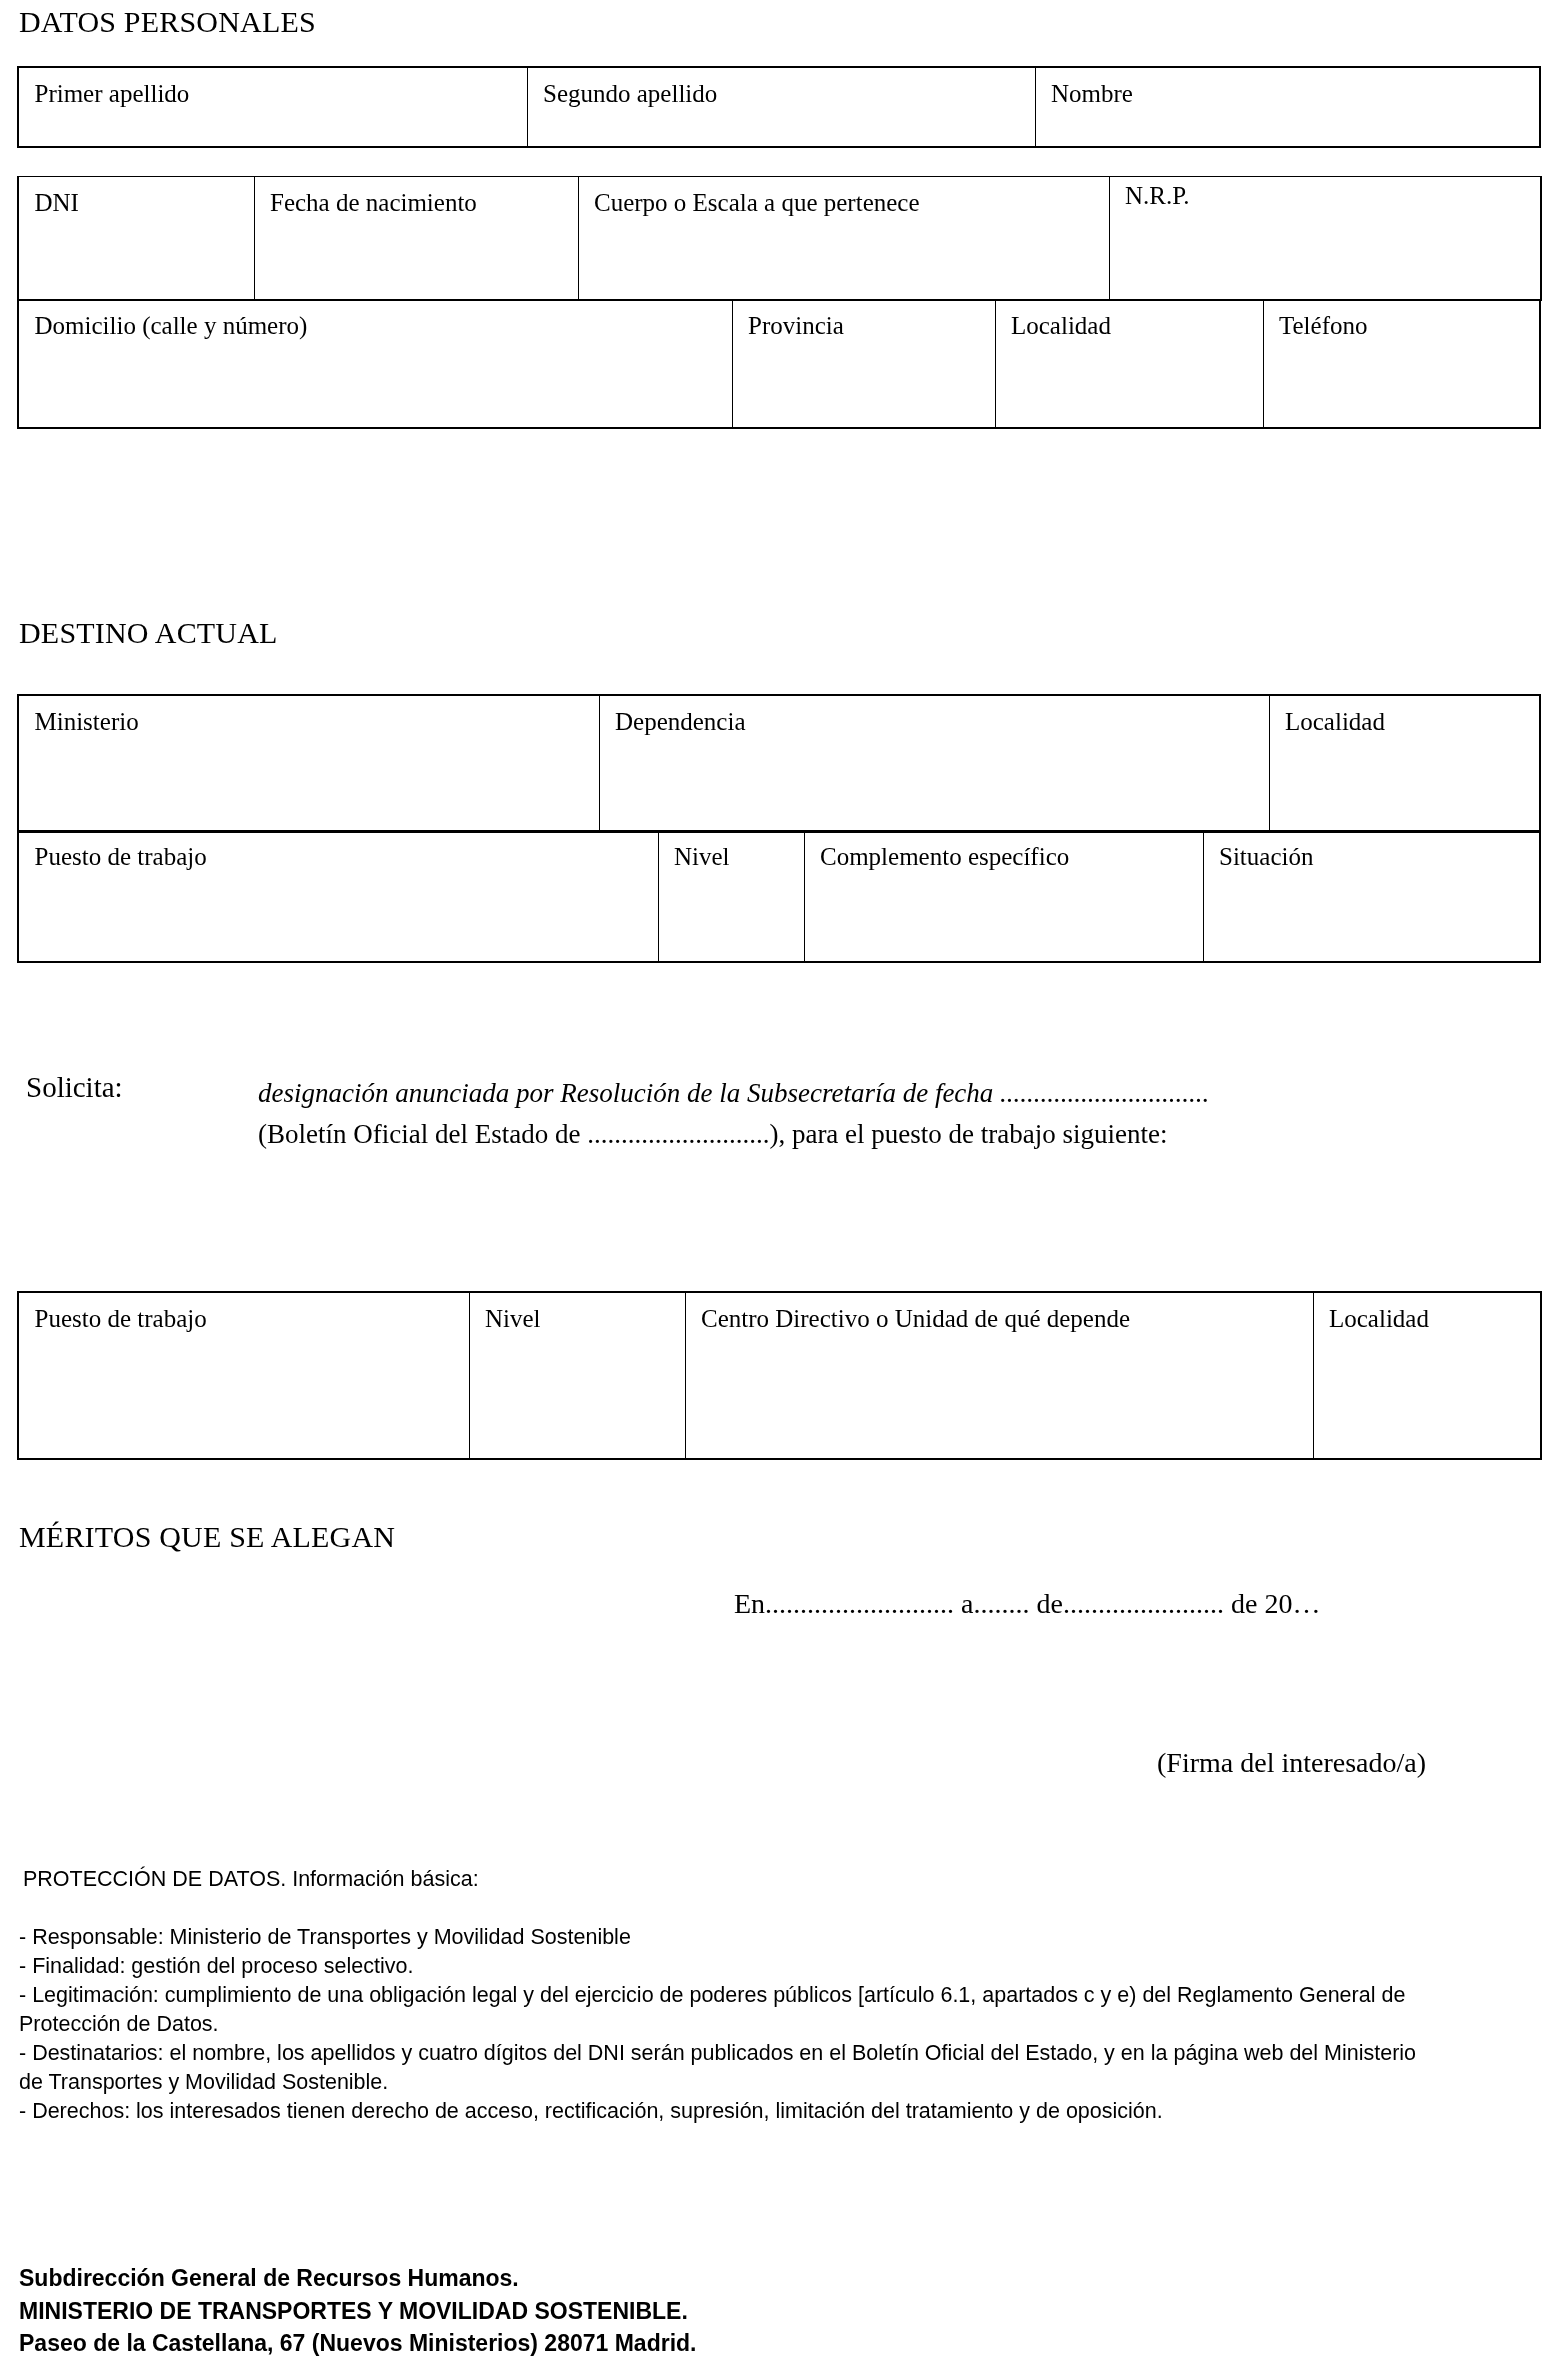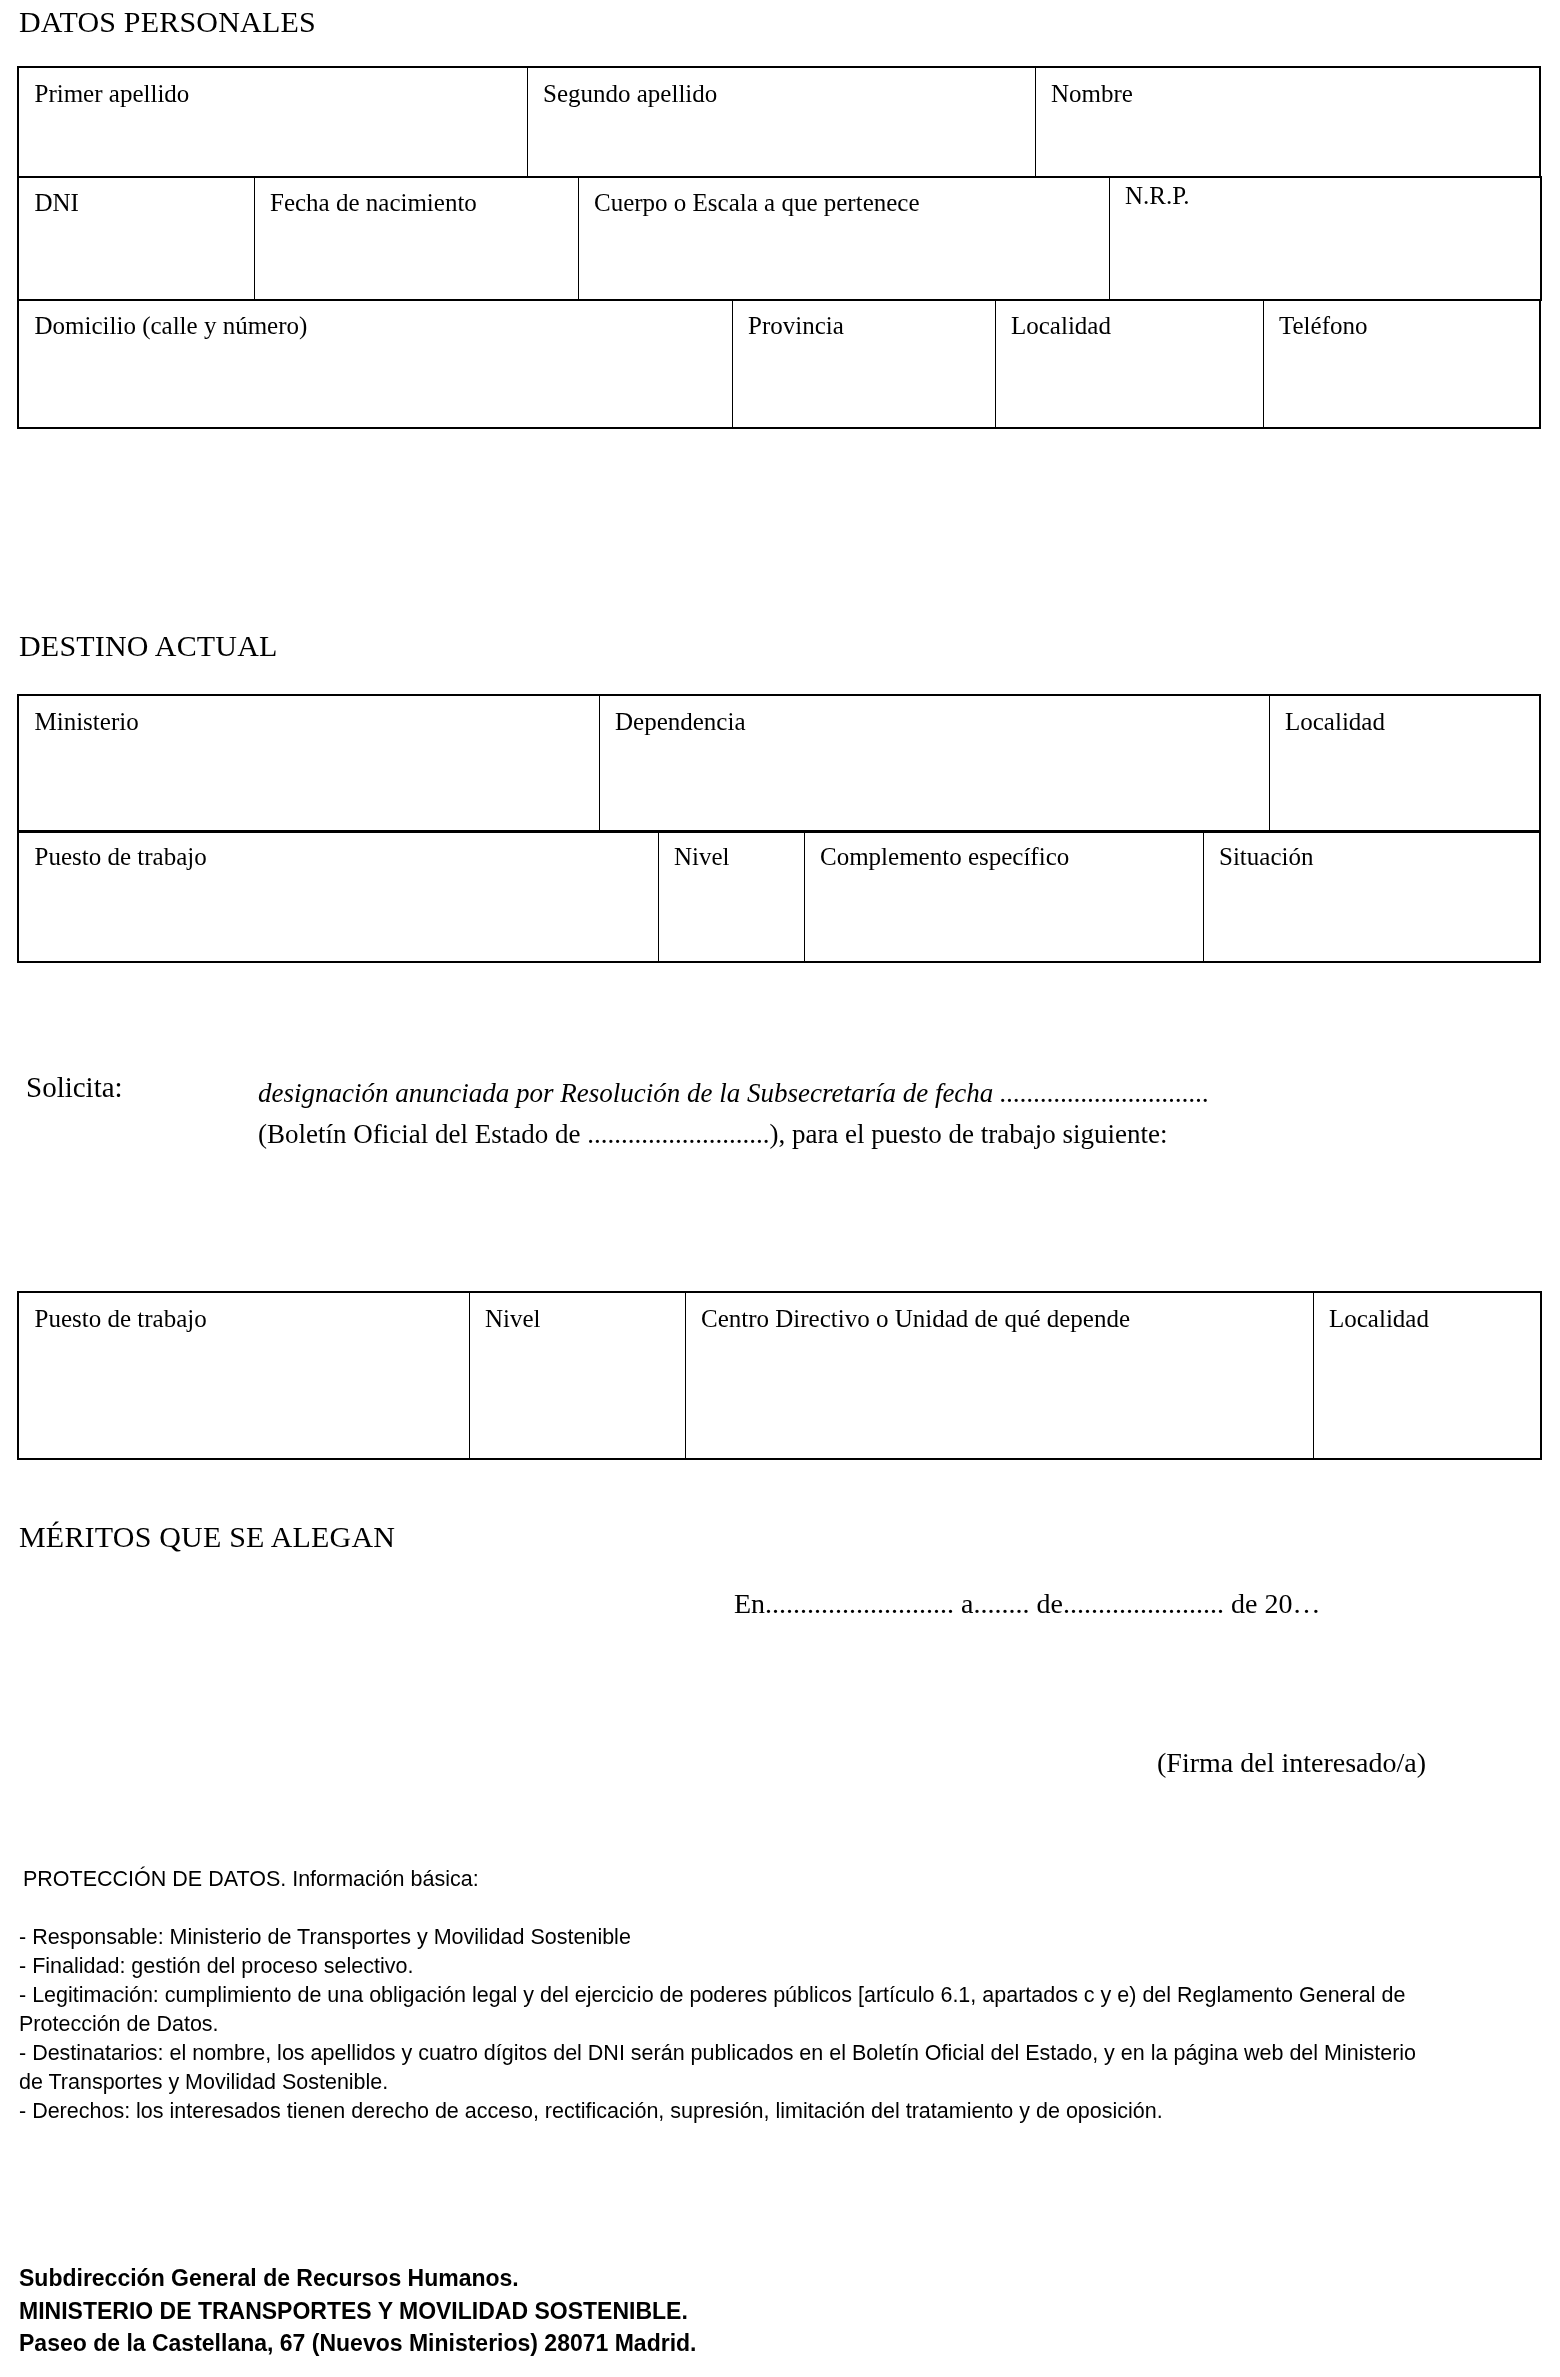--- a/index.html
+++ b/index.html
@@ -117,21 +117,21 @@
 
   <div class="section-heading" style="left:19px; top:5.2px;">DATOS PERSONALES</div>
 
   <table class="form-table" style="left:17px; top:66px; width:1522px;">
     <colgroup>
       <col style="width:509px;">
       <col style="width:508px;">
       <col style="width:505px;">
     </colgroup>
     <tbody>
-      <tr style="height:110px;">
+      <tr style="height:80px;">
         <td>Primer apellido</td>
         <td>Segundo apellido</td>
         <td>Nombre</td>
       </tr>
     </tbody>
   </table>
 
   <table class="form-table" style="left:17px; top:176px; width:1522px; border-top:none;">
     <colgroup>
       <col style="width:236px;">
@@ -159,21 +159,21 @@
     <tbody>
       <tr style="height:128px;">
         <td>Domicilio (calle y número)</td>
         <td>Provincia</td>
         <td>Localidad</td>
         <td>Teléfono</td>
       </tr>
     </tbody>
   </table>
 
-  <div class="section-heading" style="left:19px; top:629px;text-align:right;">DESTINO ACTUAL</div>
+  <div class="section-heading" style="left:19px; top:616px;text-align:right;">DESTINO ACTUAL</div>
 
   <table class="form-table" style="left:17px; top:694px; width:1522px;">
     <colgroup>
       <col style="width:581px;">
       <col style="width:670px;">
       <col style="width:271px;">
     </colgroup>
     <tbody>
       <tr style="height:137px;">
         <td>Ministerio</td>

